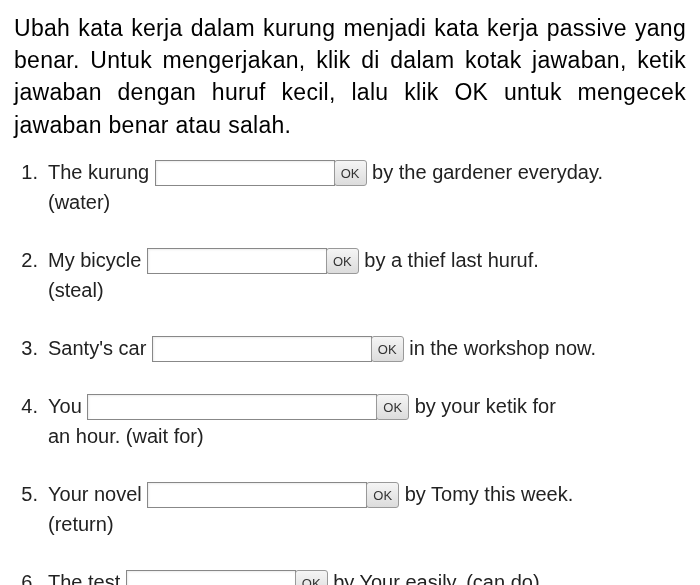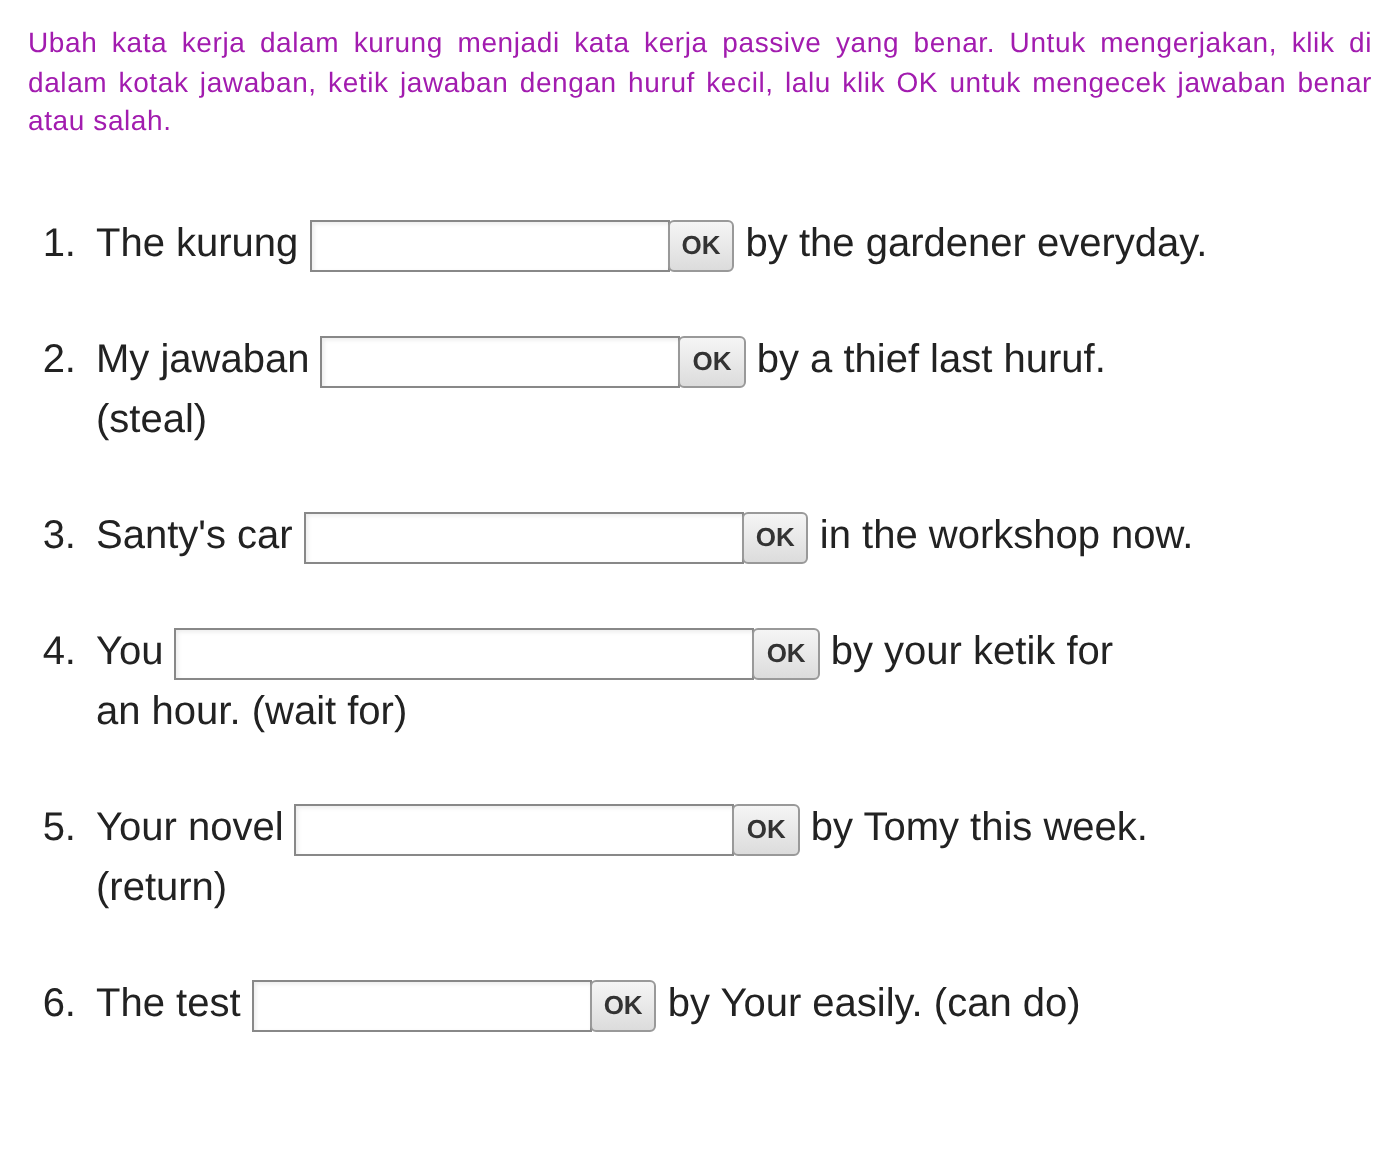--- a/index.html
+++ b/index.html
@@ -9,25 +9,25 @@
     }
     body {
       width: 700px;
       height: 585px;
       background: #ffffff;
       font-family: Arial, Helvetica, sans-serif;
       padding: 12px 14px;
       color: #333;
     }
     .instructions {
-      color: #a21caf;
-      font-size: 14px;
+      color: #000000;
+      font-size: 23px;
       line-height: 1.4;
       text-align: justify;
-      margin-bottom: 36px;
+      margin-bottom: 16px;
       letter-spacing: 0.3px;
     }
     .questions {
       display: flex;
       flex-direction: column;
       gap: 28px;
     }
     .question {
       display: flex;
       align-items: flex-start;
@@ -55,48 +55,49 @@
       box-shadow: inset 1px 1px 2px rgba(0,0,0,0.08);
     }
     .ok-btn {
       display: inline-block;
       vertical-align: middle;
       height: 26px;
       padding: 0 6px;
       border: 1px solid #999;
       background: linear-gradient(#f5f5f5, #dcdcdc);
       font-size: 13px;
-      font-weight: bold;
+      font-weight: normal;
       color: #333;
       cursor: pointer;
       border-radius: 3px;
       margin-left: -1px;
     }
     .hint {
       display: block;
     }
   </style>
 </head>
 <body>
 
 <div class="instructions">Ubah kata kerja dalam kurung menjadi kata kerja passive yang benar. Untuk mengerjakan, klik di dalam kotak jawaban, ketik jawaban dengan huruf kecil, lalu klik OK untuk mengecek jawaban benar atau salah.</div>
 
 <div class="questions">
 
   <div class="question">
     <span class="qnum">1.</span>
     <span class="qbody">
       <span>The kurung </span><input type="text" class="answer-input" style="width: 180px;"><button class="ok-btn">OK</button><span> by the gardener everyday.</span>
+      <span class="hint">(water)</span>
     </span>
   </div>
 
   <div class="question">
     <span class="qnum">2.</span>
     <span class="qbody">
-      <span>My jawaban </span><input type="text" class="answer-input" style="width: 180px;"><button class="ok-btn">OK</button><span> by a thief last huruf.</span>
+      <span>My bicycle </span><input type="text" class="answer-input" style="width: 180px;"><button class="ok-btn">OK</button><span> by a thief last huruf.</span>
       <span class="hint">(steal)</span>
     </span>
   </div>
 
   <div class="question">
     <span class="qnum">3.</span>
     <span class="qbody">
       <span>Santy's car </span><input type="text" class="answer-input" style="width: 220px;"><button class="ok-btn">OK</button><span> in the workshop now.</span>
     </span>
   </div>

